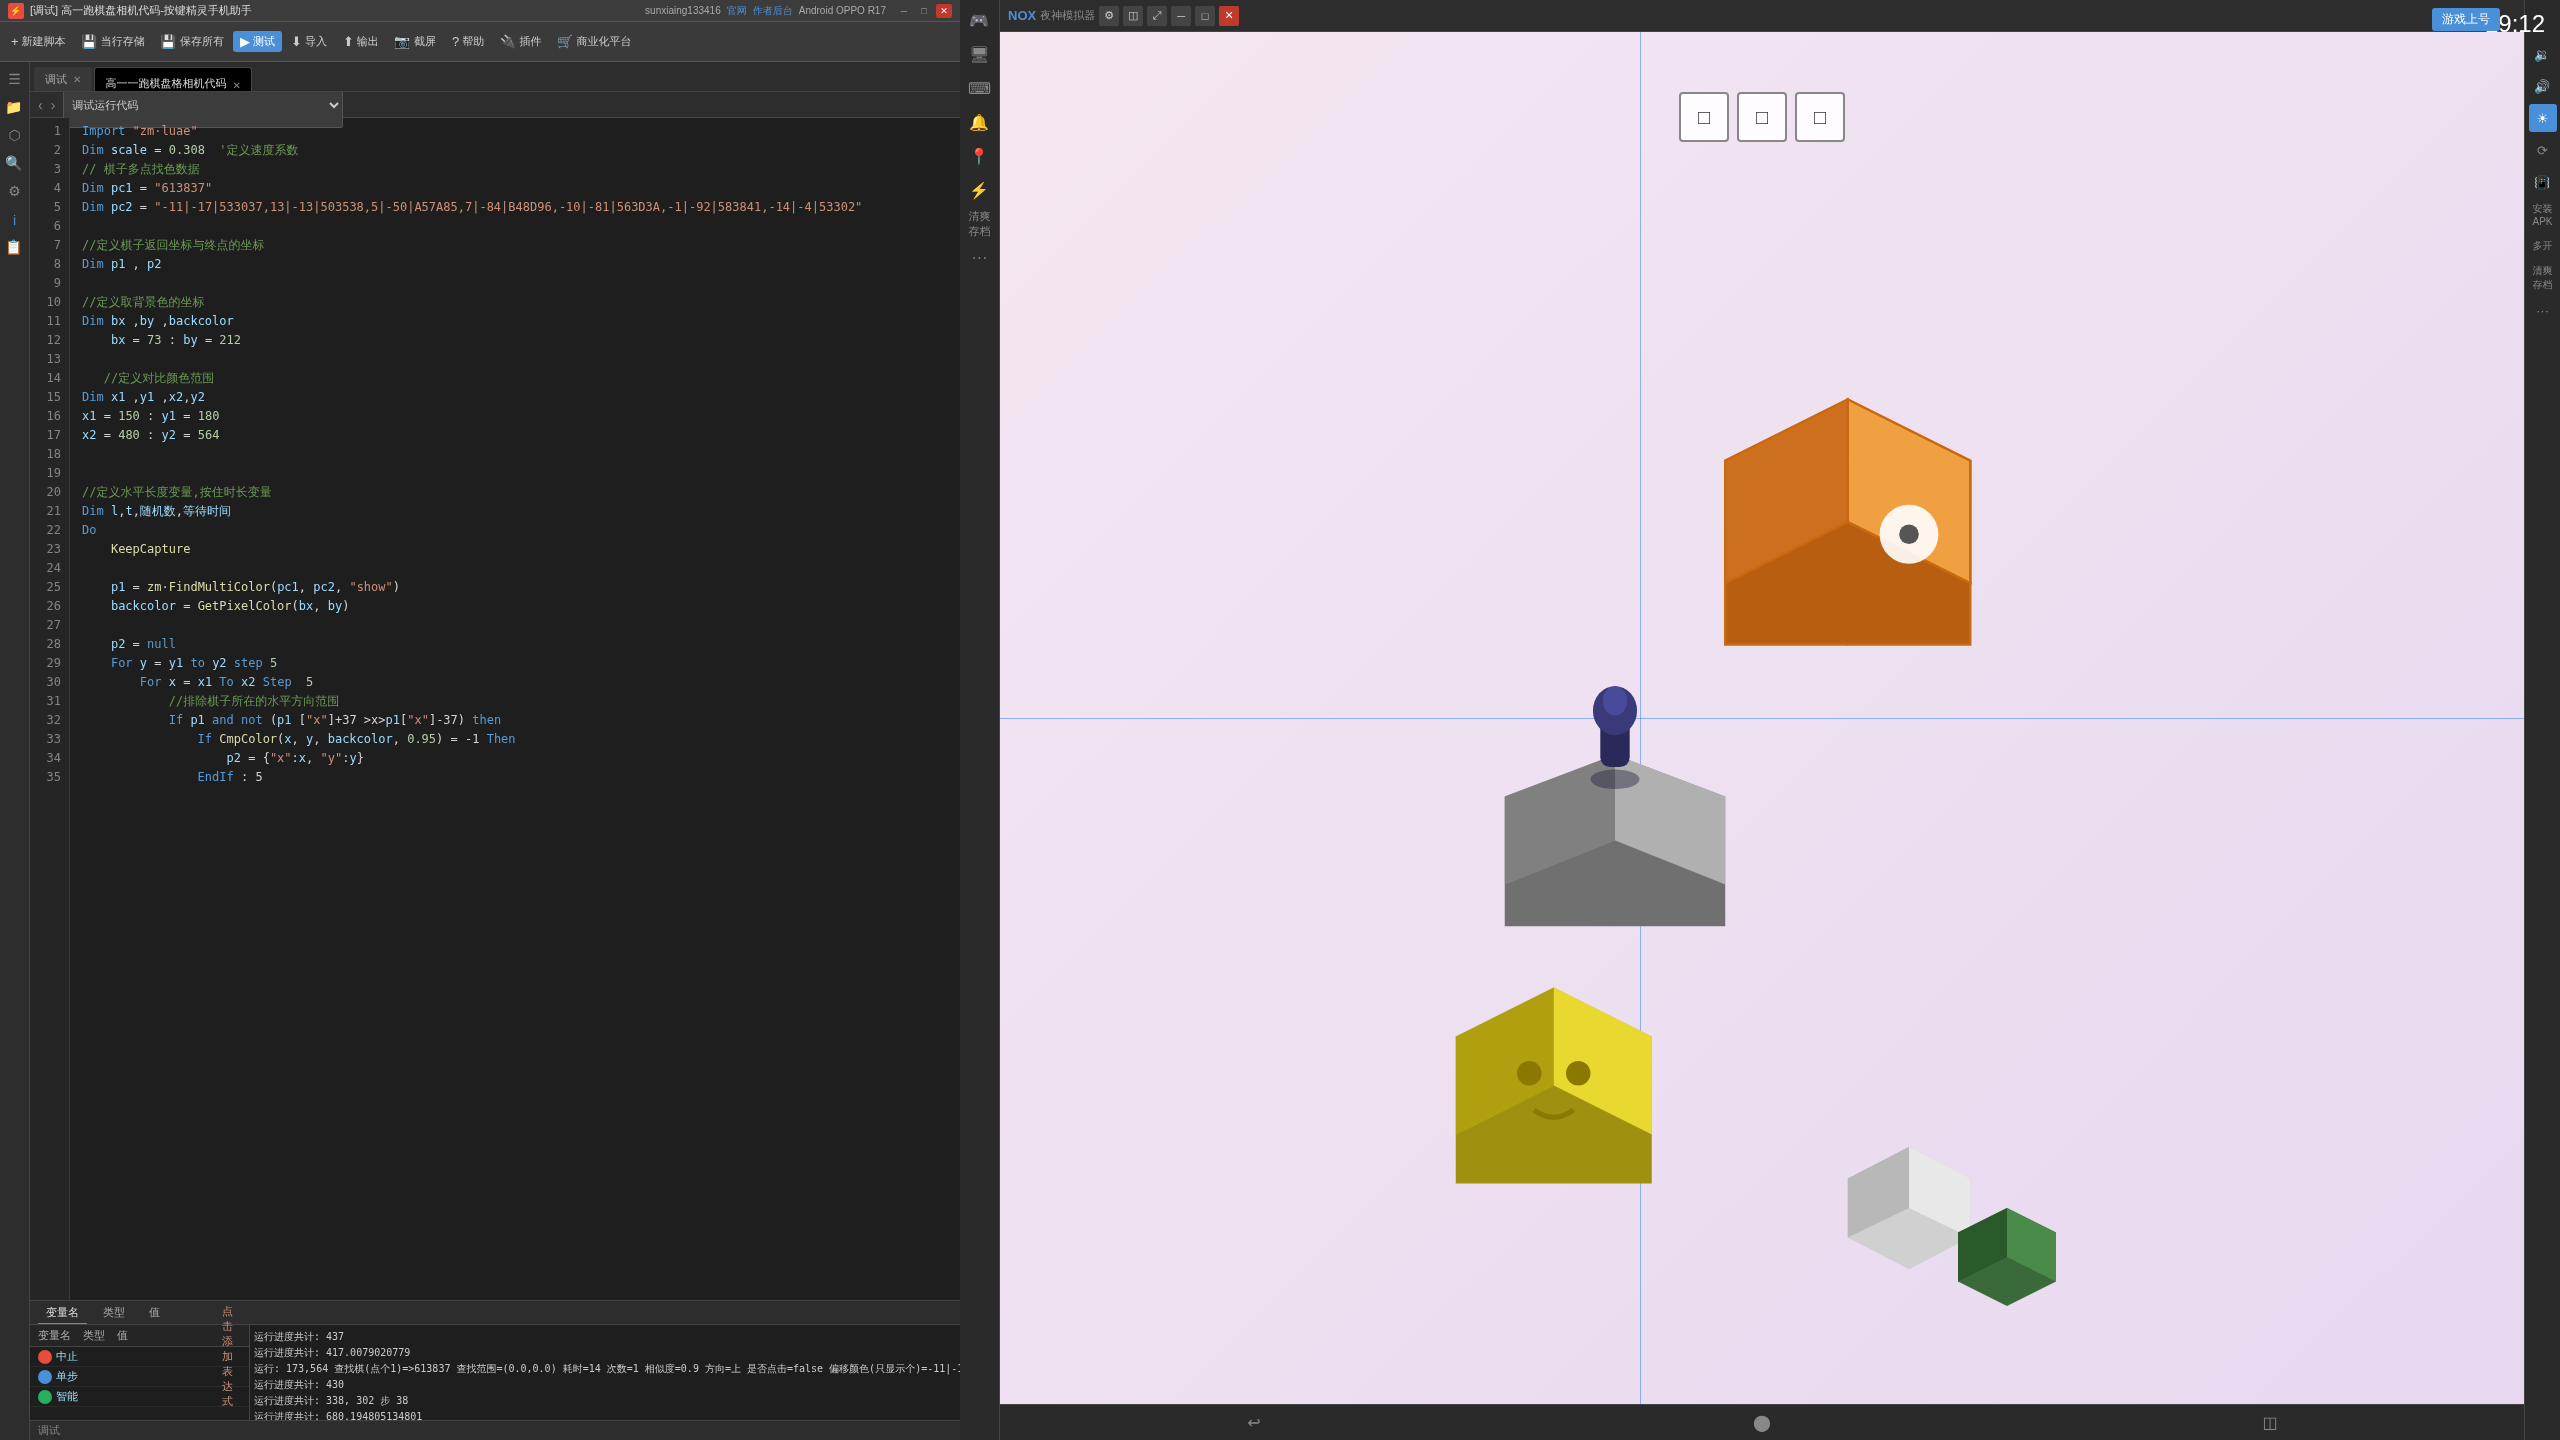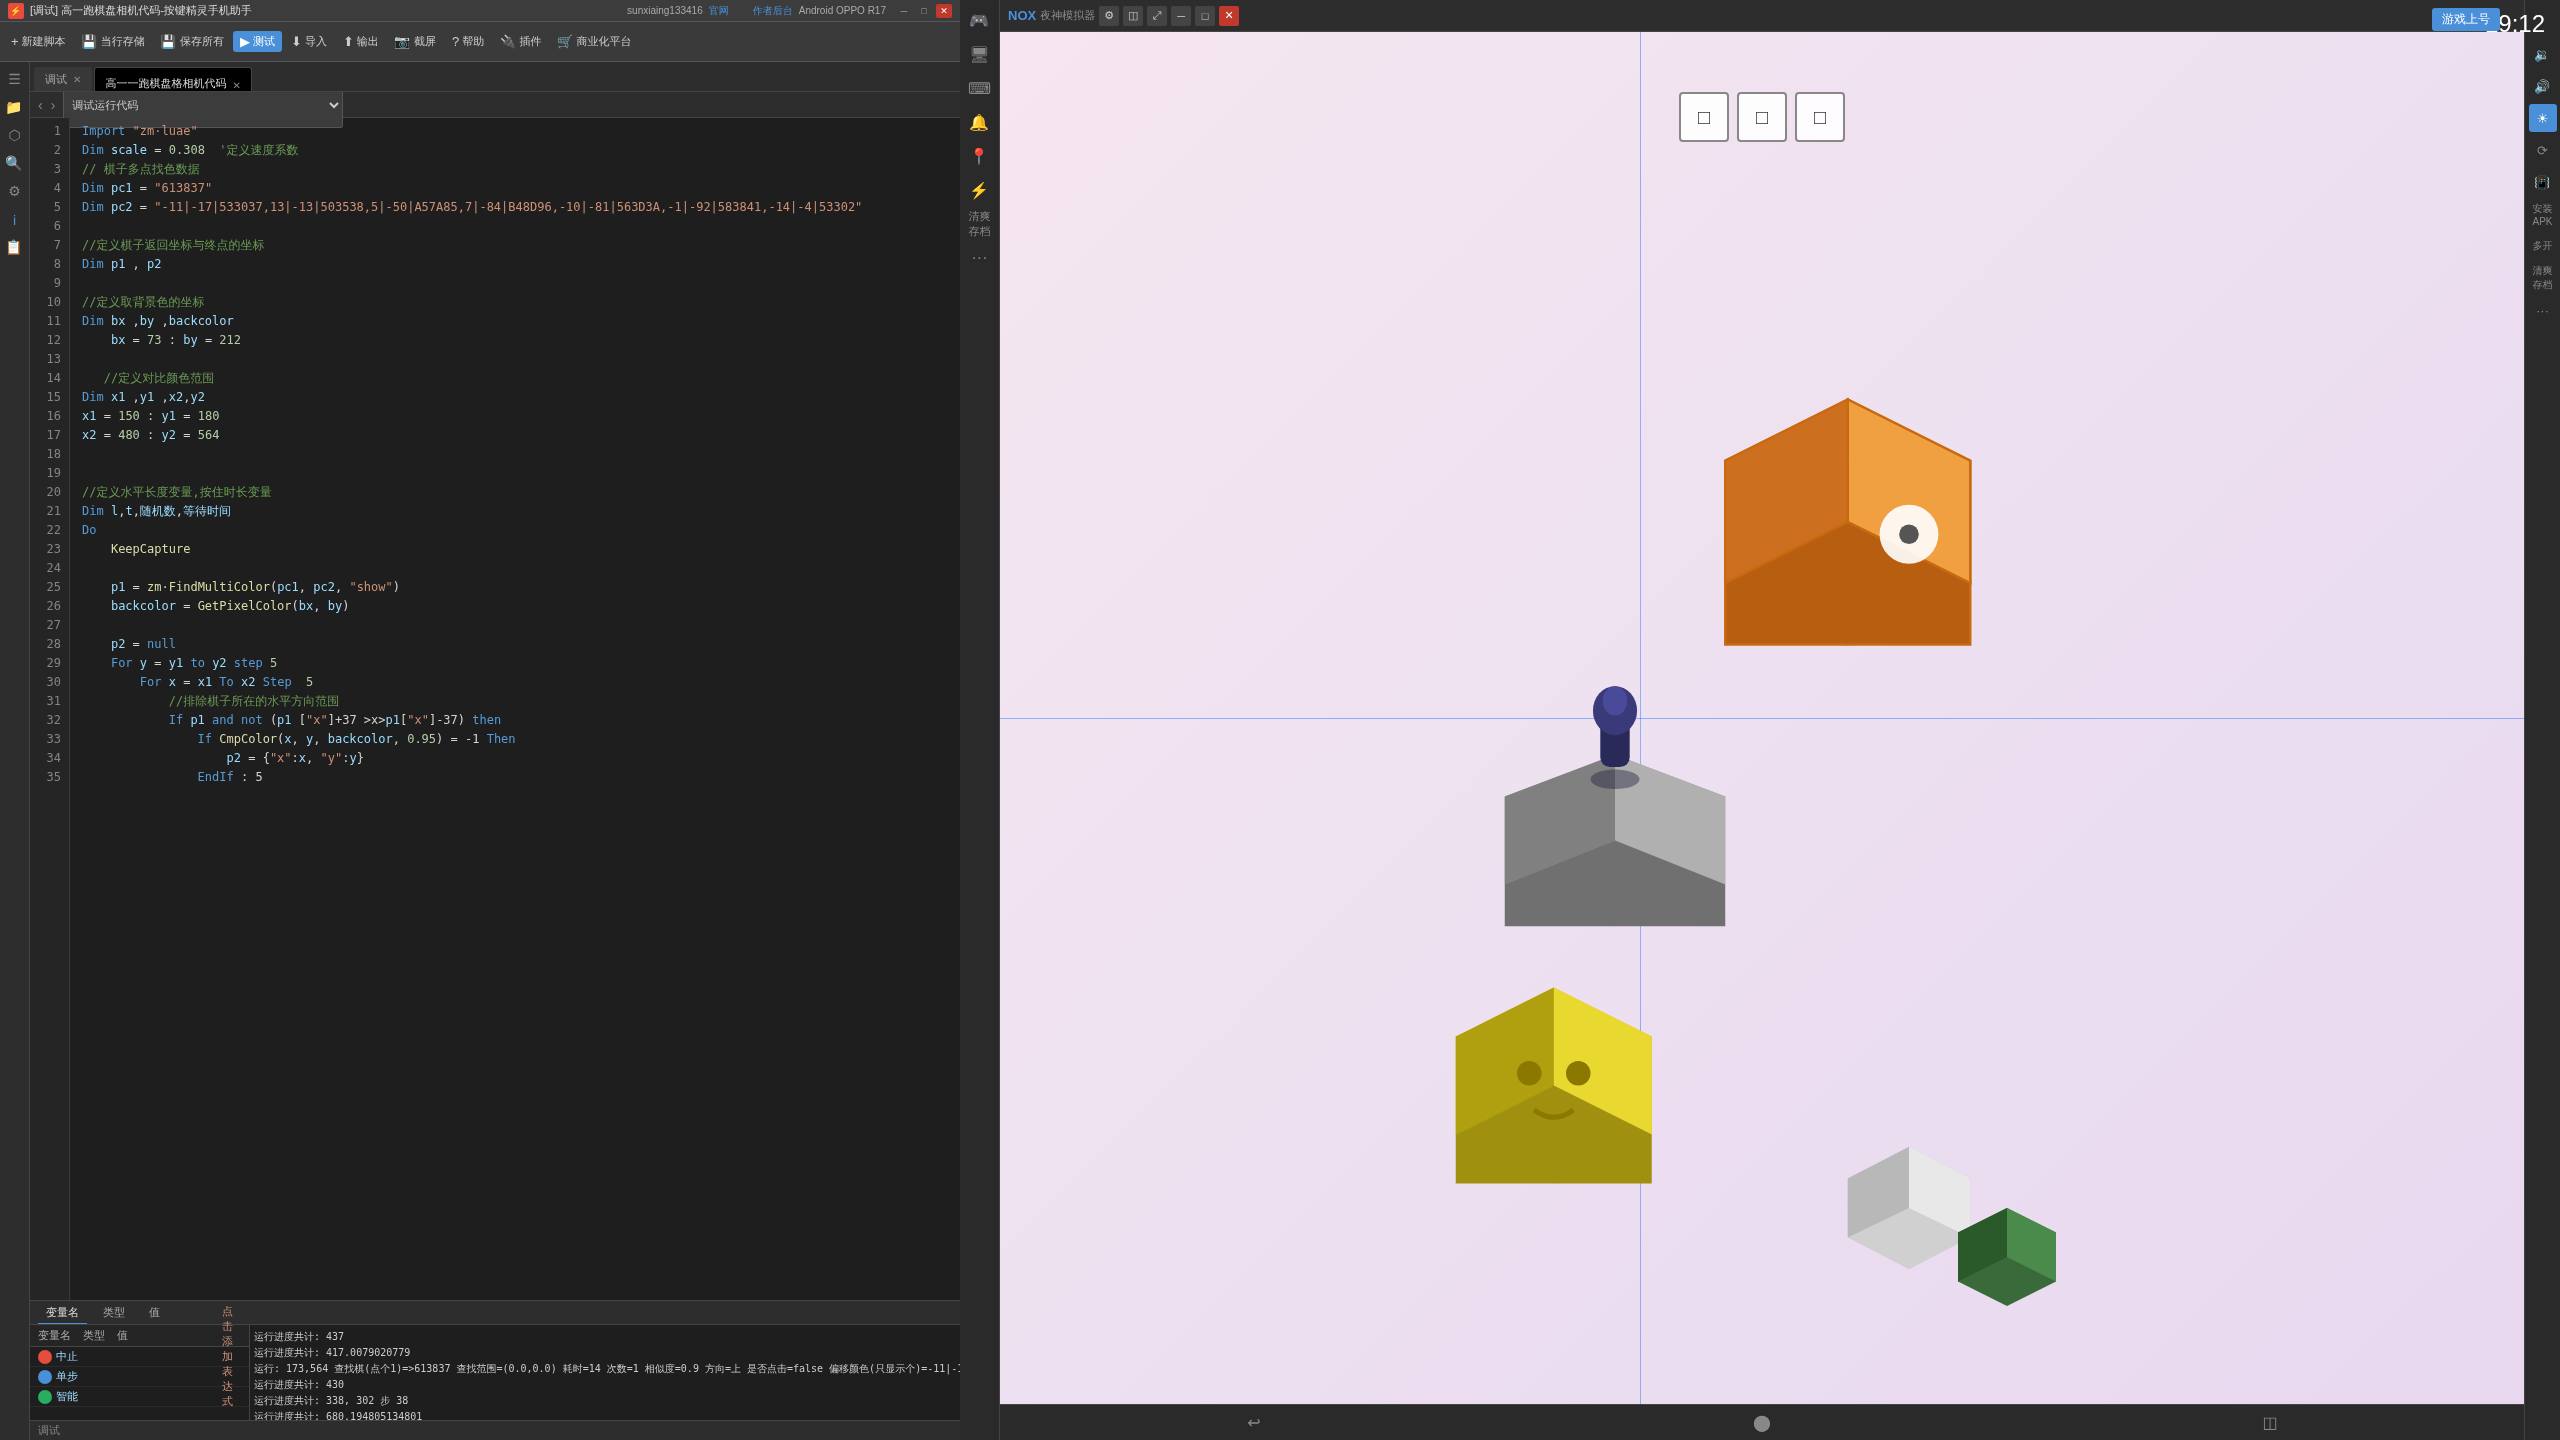--- a/index.html
+++ b/index.html
@@ -252,21 +252,21 @@
   </style>
 </head>
 <body>
 
 <div id="title-bar">
   <div class="app-icon">⚡</div>
   <span class="title-text">[调试] 高一跑棋盘相机代码-按键精灵手机助手</span>
   <div class="user-info">
     <span>sunxiaing133416</span>
     <span style="color:#4a90d9;cursor:pointer;">官网</span>
-    <span style="color:#4a90d9;cursor:pointer;margin-left:18px;">作者后台</span>
+    <span style="color:#4a90d9;cursor:pointer;">作者后台</span>
     <span><span>Android</span> <span>OPPO R17</span></span>
   </div>
   <div class="win-controls">
     <div class="win-btn">─</div>
     <div class="win-btn">□</div>
     <div class="win-btn" style="background:#c0392b;color:white;">✕</div>
   </div>
 </div>
 
 <div id="toolbar">

